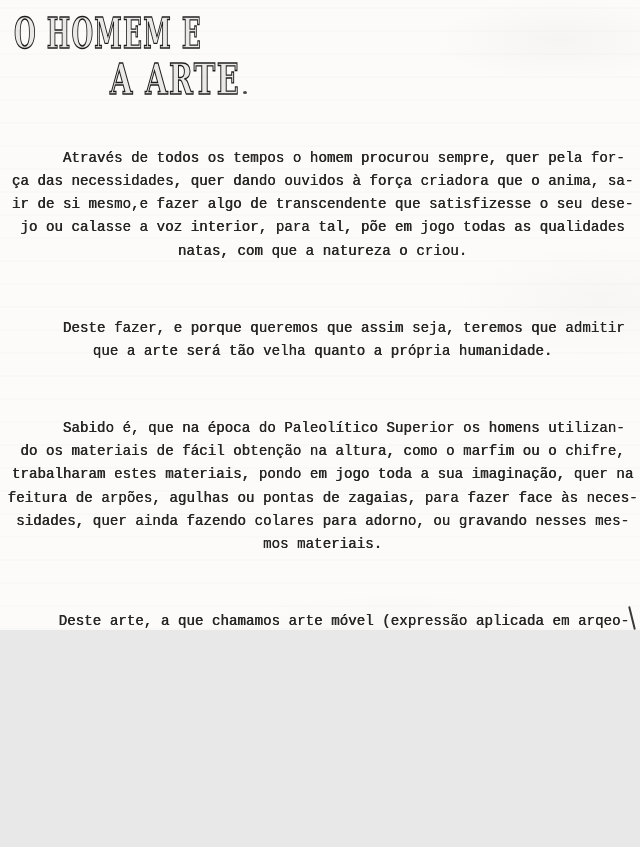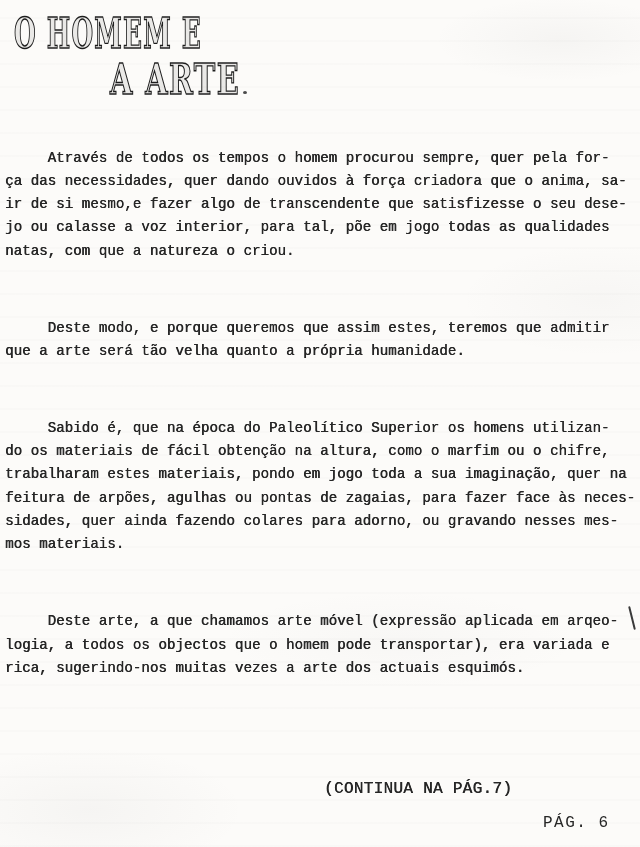--- a/index.html
+++ b/index.html
@@ -3,25 +3,26 @@
 <meta charset="utf-8">
 <style>
   html, body {
     margin: 0;
     padding: 0;
     background: #e8e8e8;
   }
   .page {
     position: relative;
     width: 640px;
-    height: 847px;
+    height: 630px;
     background: #fcfbf9;
     overflow: hidden;
     font-family: "Liberation Mono", "DejaVu Sans Mono", monospace;
     color: #262626;
+    text-align: center;
   }
   
   .noise {
     position: absolute;
     inset: 0;
     pointer-events: none;
     background:
       radial-gradient(ellipse 180px 60px at 560px 40px, rgba(120,120,120,0.05), transparent 70%),
       radial-gradient(ellipse 200px 80px at 600px 300px, rgba(120,120,120,0.04), transparent 70%),
       radial-gradient(ellipse 220px 90px at 90px 810px, rgba(120,120,120,0.05), transparent 70%),
@@ -105,21 +106,21 @@
   </svg>
 
   <span class="ink-speck"></span>
 
   <div class="body-text">
     <div class="para">     Através de todos os tempos o homem procurou sempre, quer pela for-
 ça das necessidades, quer dando ouvidos à força criadora que o anima, sa-
 ir de si mesmo,e fazer algo de transcendente que satisfizesse o seu dese-
 jo ou calasse a voz interior, para tal, põe em jogo todas as qualidades
 natas, com que a natureza o criou.</div>
-    <div class="para">     Deste modo, e porque queremos que assim estes, teremos que admitir
+    <div class="para">     Deste fazer, e porque queremos que assim seja, teremos que admitir
 que a arte será tão velha quanto a própria humanidade.</div>
     <div class="para">     Sabido é, que na época do Paleolítico Superior os homens utilizan-
 do os materiais de fácil obtenção na altura, como o marfim ou o chifre,
 trabalharam estes materiais, pondo em jogo toda a sua imaginação, quer na
 feitura de arpões, agulhas ou pontas de zagaias, para fazer face às neces-
 sidades, quer ainda fazendo colares para adorno, ou gravando nesses mes-
 mos materiais.</div>
     <div class="para">     Deste arte, a que chamamos arte móvel (expressão aplicada em arqeo-
 logia, a todos os objectos que o homem pode transportar), era variada e
 rica, sugerindo-nos muitas vezes a arte dos actuais esquimós.</div>

